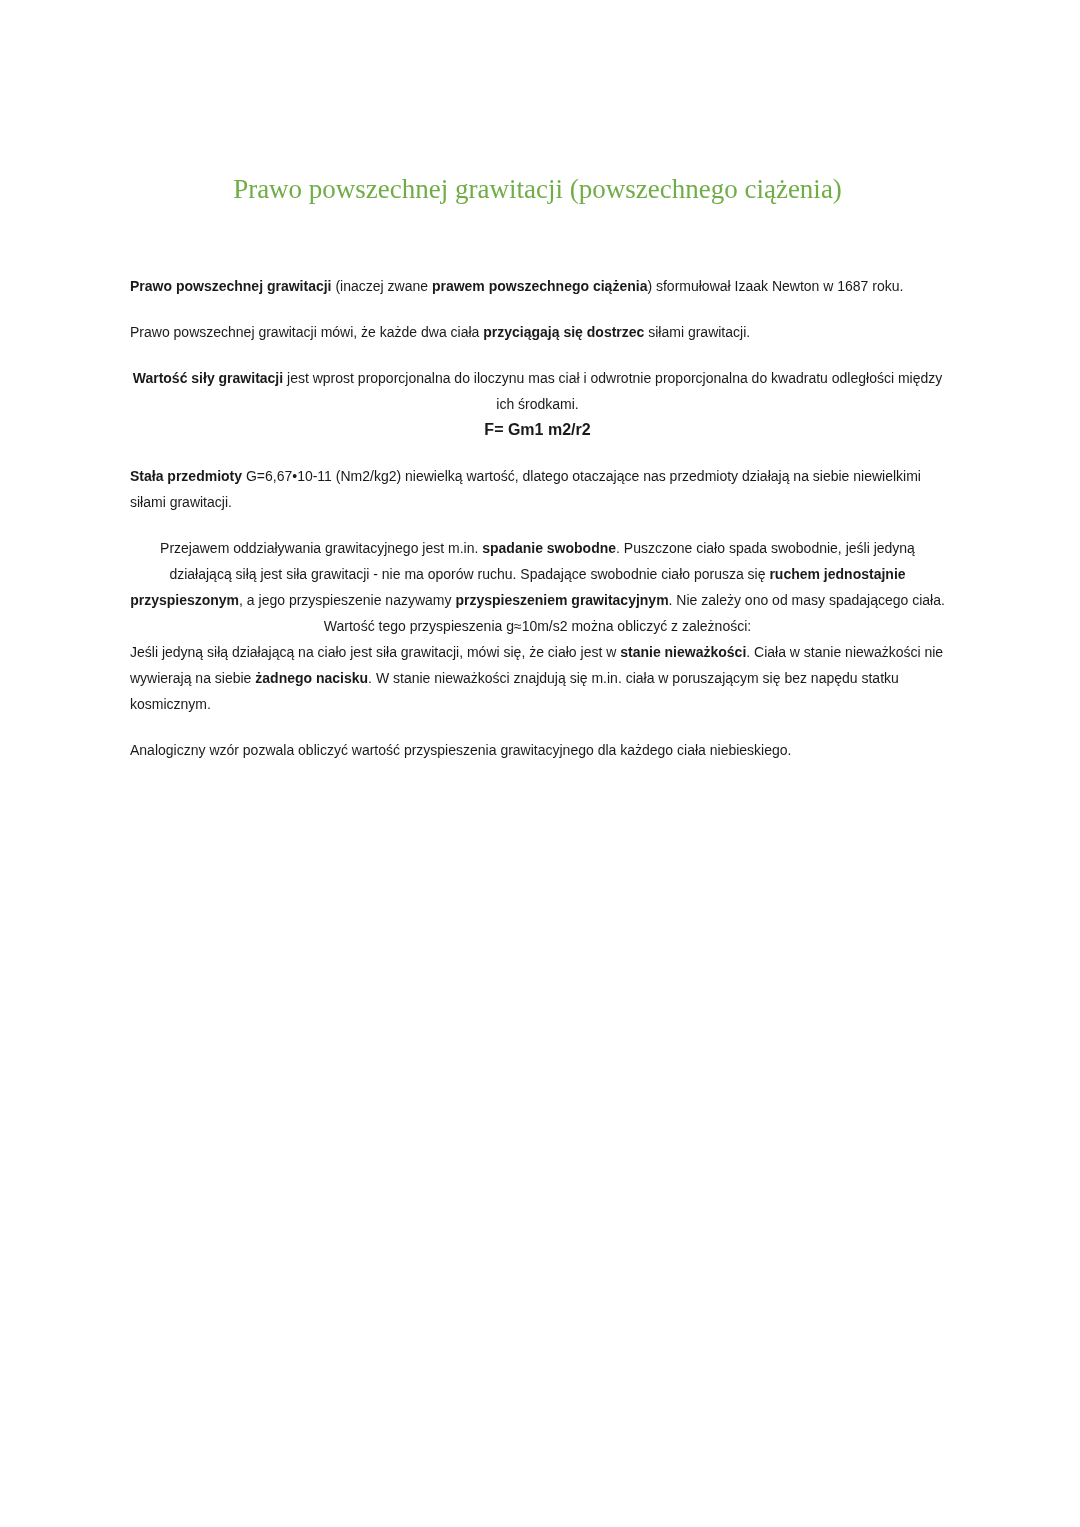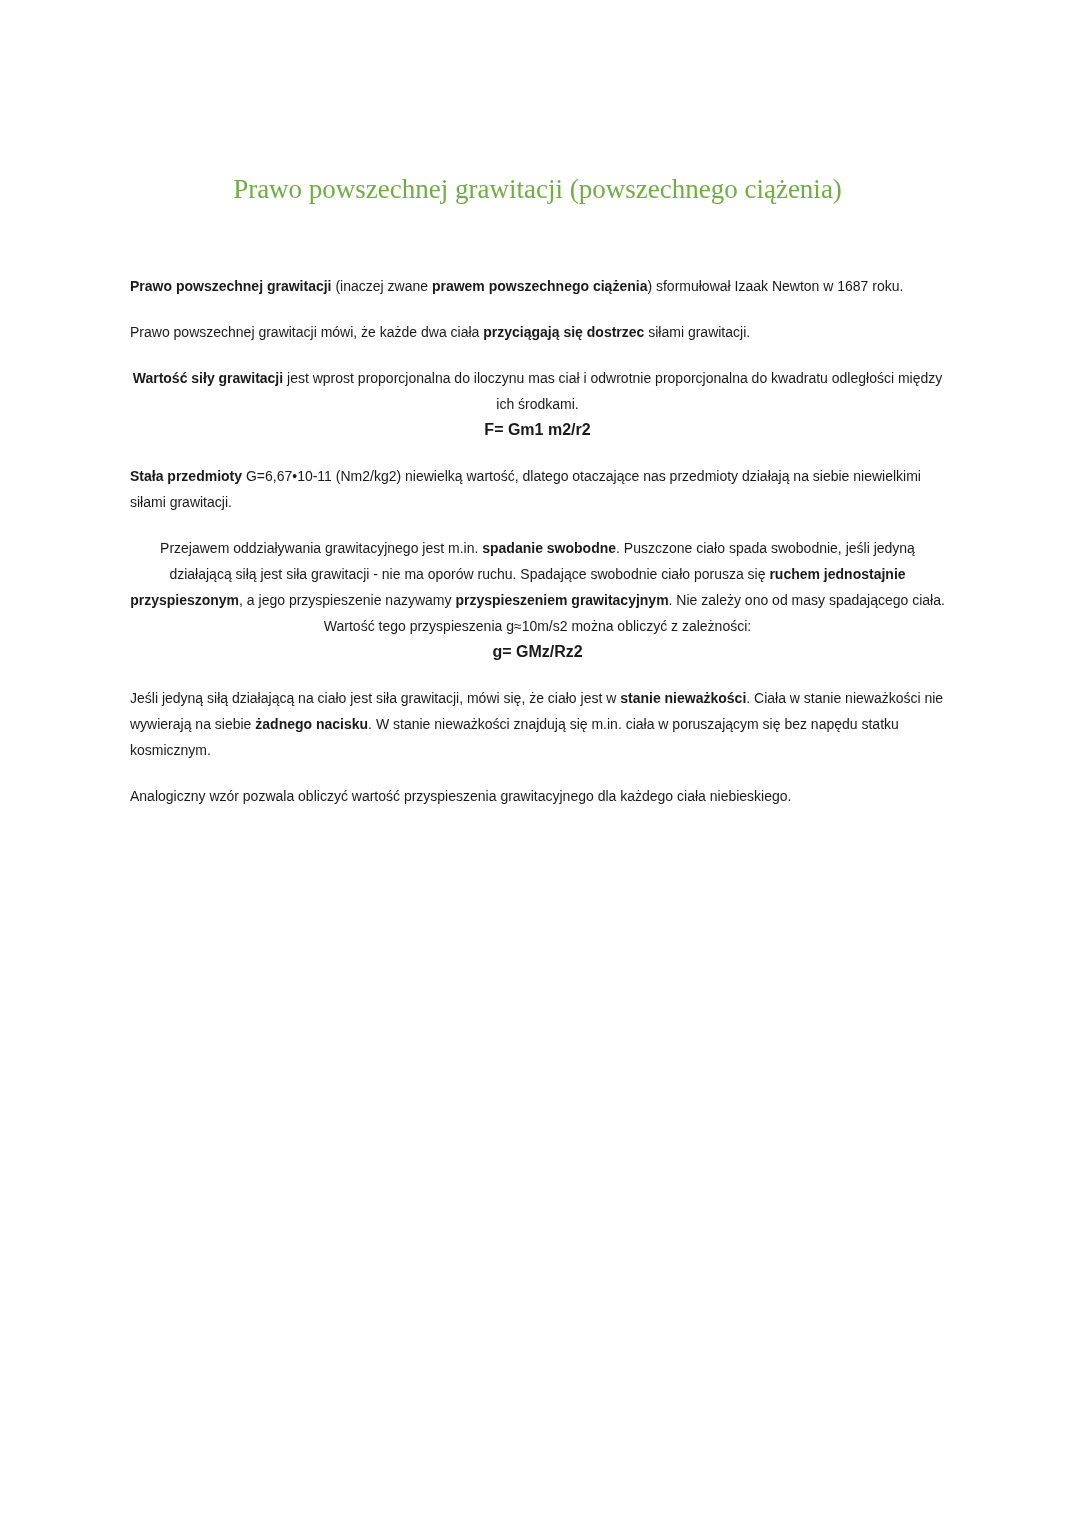--- a/index.html
+++ b/index.html
@@ -66,19 +66,18 @@
 
   <p class="para tight"><span class="bold">Wartość siły grawitacji</span><span> jest wprost proporcjonalna do iloczynu mas ciał i odwrotnie proporcjonalna do kwadratu odległości między ich środkami.</span></p>
 
   <p class="formula">F= Gm1 m2/r2</p>
 
   <p class="para"><span class="bold">Stała przedmioty</span><span> G=6,67•10-11 (Nm2/kg2) niewielką wartość, dlatego otaczające nas przedmioty działają na siebie niewielkimi siłami grawitacji.</span></p>
 
 
   <p class="para tight"><span>Przejawem oddziaływania grawitacyjnego jest m.in. </span><span class="bold">spadanie swobodne</span><span>. Puszczone ciało spada swobodnie, jeśli jedyną działającą siłą jest siła grawitacji - nie ma oporów ruchu. Spadające swobodnie ciało porusza się </span><span class="bold">ruchem jednostajnie przyspieszonym</span><span>, a jego przyspieszenie nazywamy </span><span class="bold">przyspieszeniem grawitacyjnym</span><span>. Nie zależy ono od masy spadającego ciała. Wartość tego przyspieszenia g≈10m/s2 można obliczyć z zależności:</span></p>
 
-  <p class="formula">g= GMz/Rz2</p>
 
   <p class="para"><span>Jeśli jedyną siłą działającą na ciało jest siła grawitacji, mówi się, że ciało jest w </span><span class="bold">stanie nieważkości</span><span>. Ciała w stanie nieważkości nie wywierają na siebie </span><span class="bold">żadnego nacisku</span><span>. W stanie nieważkości znajdują się m.in. ciała w poruszającym się bez napędu statku kosmicznym.</span></p>
 
   <p class="para"><span>Analogiczny wzór pozwala obliczyć wartość przyspieszenia grawitacyjnego dla każdego ciała niebieskiego.</span></p>
 
 </main>
 
 </body></html>

